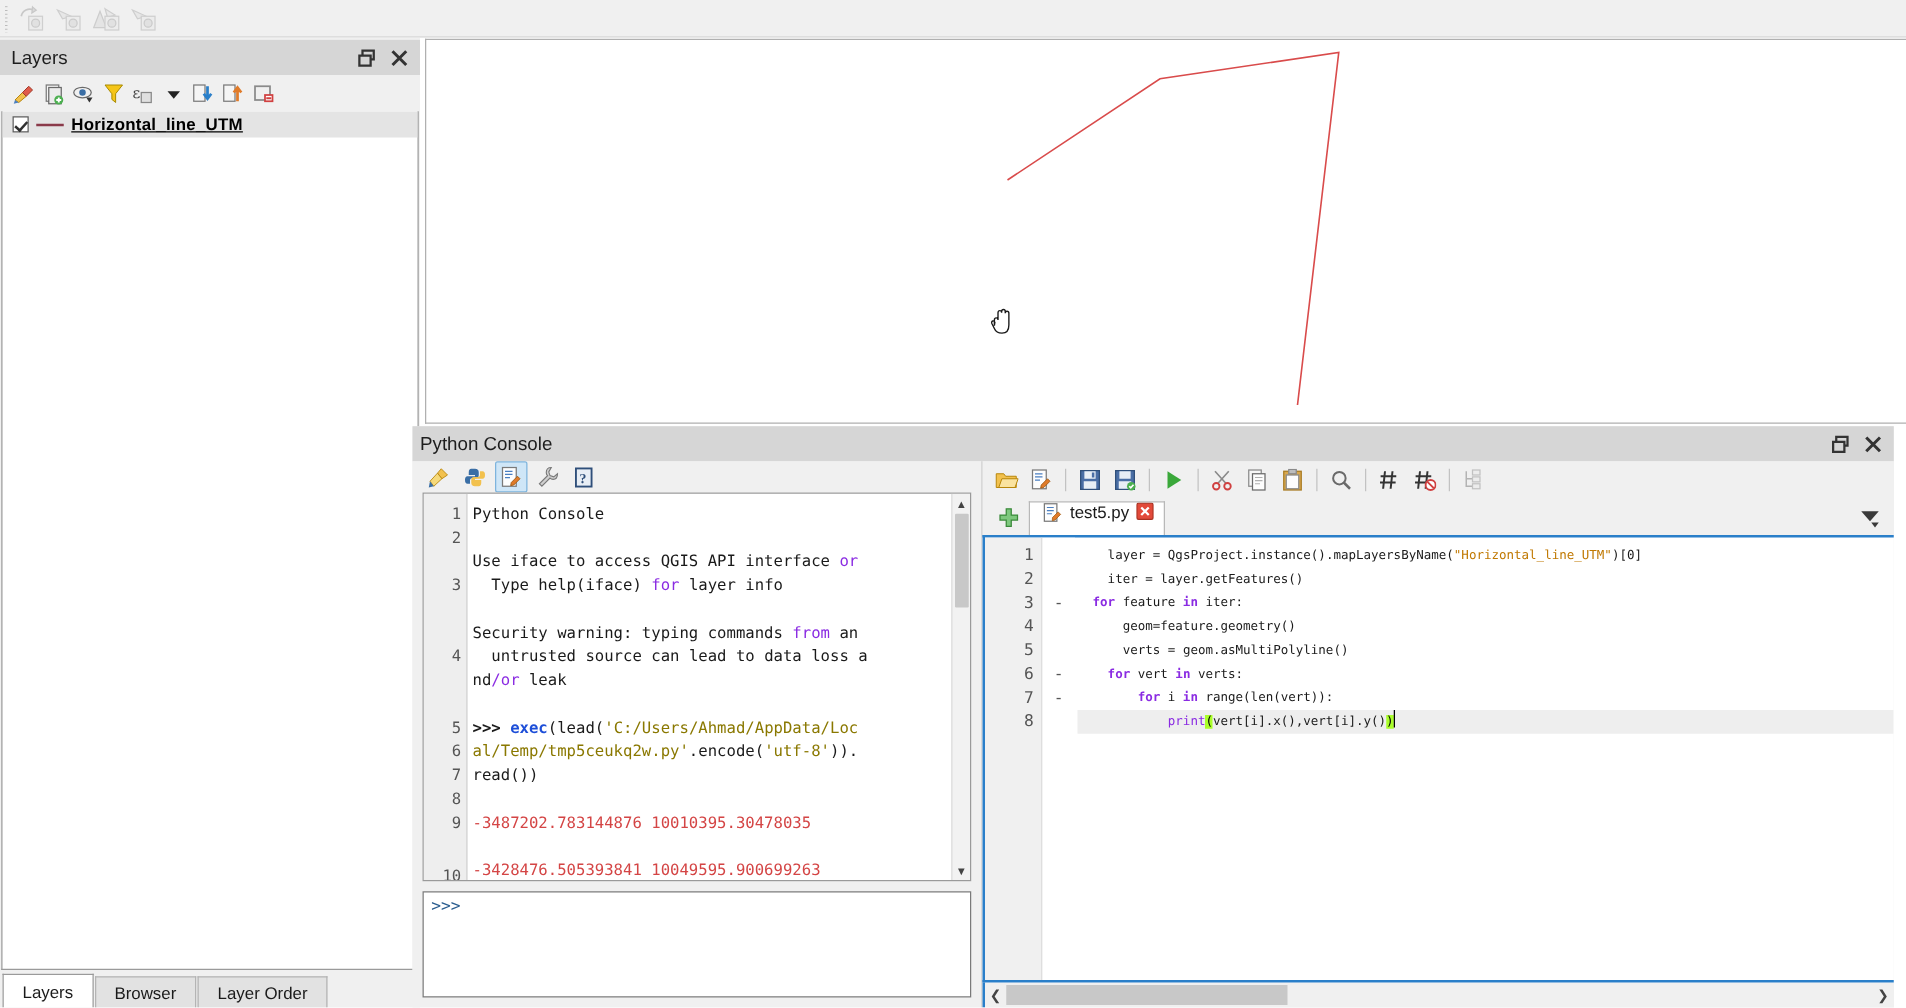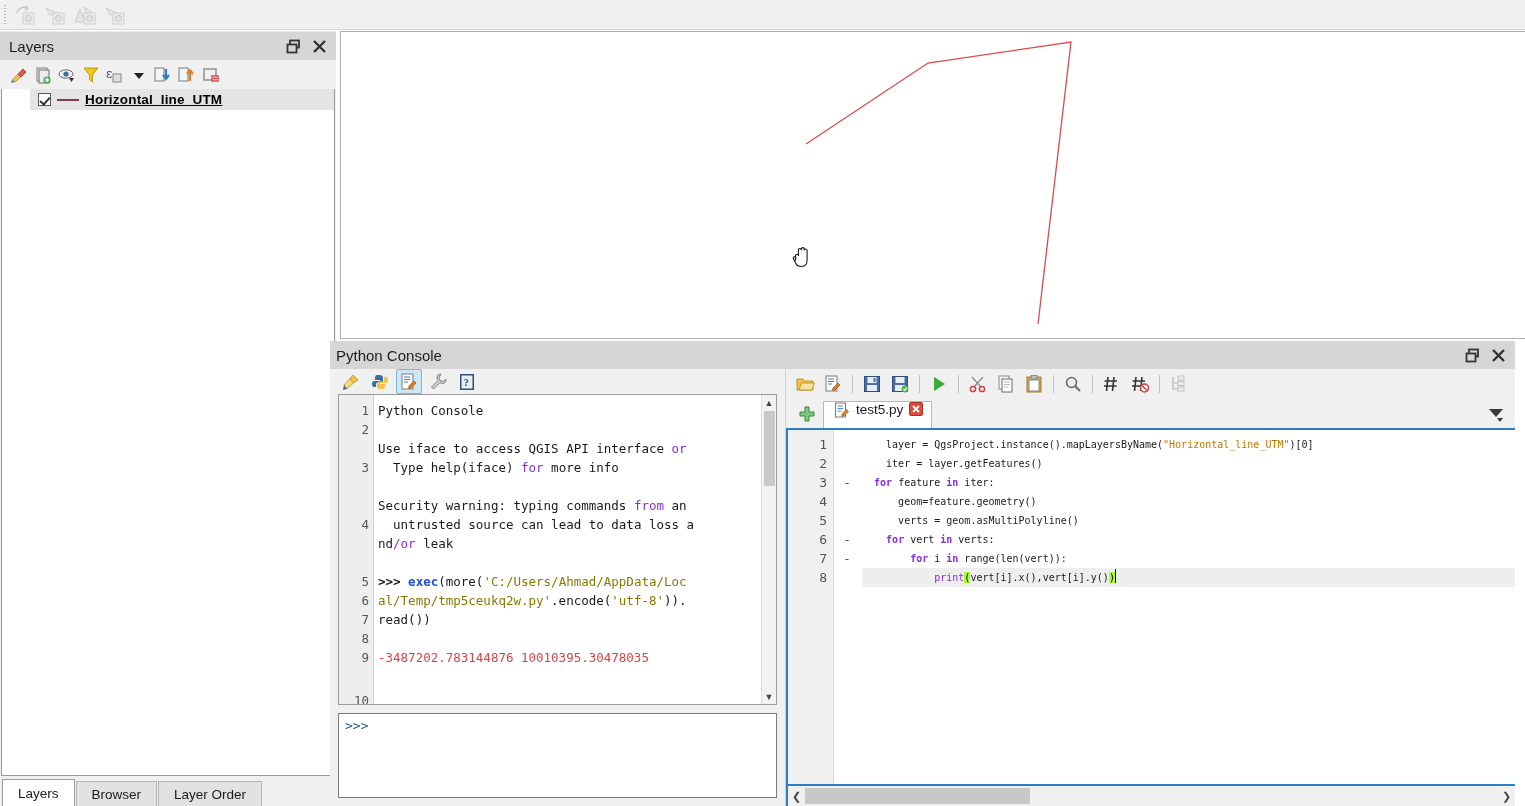--- a/index.html
+++ b/index.html
@@ -54,21 +54,21 @@
     display: flex; align-items: center; padding-left: 7px;
     flex: 0 0 auto; gap: 1px;
   }
   .lt-btn {
     width: 23px; height: 24px; display: flex;
     align-items: center; justify-content: center;
   }
   .layers-tree {
     flex: 1 1 auto; background: #ffffff;
     border: 1px solid #9a9a9a; border-top: none;
-    margin: 0 1px 0 1px; overflow: hidden; padding-left: 28px;
+    margin: 0 1px 0 1px; overflow: hidden;
   }
   .layer-row {
     display: flex; align-items: center; height: 21px;
     background: #e4e4e4; padding-left: 8px; gap: 6px;
   }
   .layer-check {
     width: 13px; height: 13px; background: #fff;
     border: 1px solid #5a5a5a; position: relative; flex: 0 0 auto;
   }
   .layer-check::after {
@@ -471,28 +471,29 @@
               <div style="height: 57px;">4</div>
               <div style="height: 19px;">5</div>
               <div style="height: 19px;">6</div>
               <div style="height: 19px;">7</div>
               <div style="height: 19px;">8</div>
               <div style="height: 19px;">9</div>
               <div style="height: 19px; margin-top: 24px;">10</div>
             </div>
           <div class="out-text"><span class="out-line"><span class="tok-plain">Python Console</span></span>
 <span class="out-line"><span class="tok-plain">Use iface to access QGIS API interface </span><span class="tok-kw">or</span><span class="tok-plain">
-  Type help(iface) </span><span class="tok-kw">for</span><span class="tok-plain"> more info</span></span>
+  Type help(iface) </span><span class="tok-kw">for</span><span class="tok-plain"> layer info</span></span>
 <span class="out-line"><span class="tok-plain">Security warning: typing commands </span><span class="tok-kw">from</span><span class="tok-plain"> an
   untrusted source can lead to data loss </span><span class="tok-plain">a
 nd</span><span class="tok-kw">/or</span><span class="tok-plain"> leak</span></span>
-<span class="out-line"><span class="tok-prompt">&gt;&gt;&gt; </span><span class="tok-fn">exec</span><span class="tok-plain">(more(</span><span class="tok-str">'C:/Users/Ahmad/AppData/Loc
+<span class="out-line"><span class="tok-prompt">&gt;&gt;&gt; </span><span class="tok-fn">exec</span><span class="tok-plain">(lead(</span><span class="tok-str">'C:/Users/Ahmad/AppData/Loc
 al/Temp/tmp5ceukq2w.py'</span><span class="tok-plain">.encode(</span><span class="tok-str">'utf-8'</span><span class="tok-plain">)).
 read())</span></span>
 <span class="out-line"><span class="tok-err">-3487202.783144876 10010395.30478035</span></span>
+<span class="out-line"><span class="tok-err">-3428476.505393841 10049595.900699263</span></span>
 
 
 
 
 </div>
           <div class="out-scroll">
             <div class="scroll-arrow">▲</div>
             <div class="scroll-thumb" style="height:75px"></div>
             <div style="flex:1 1 auto"></div>
             <div class="scroll-arrow">▼</div>

